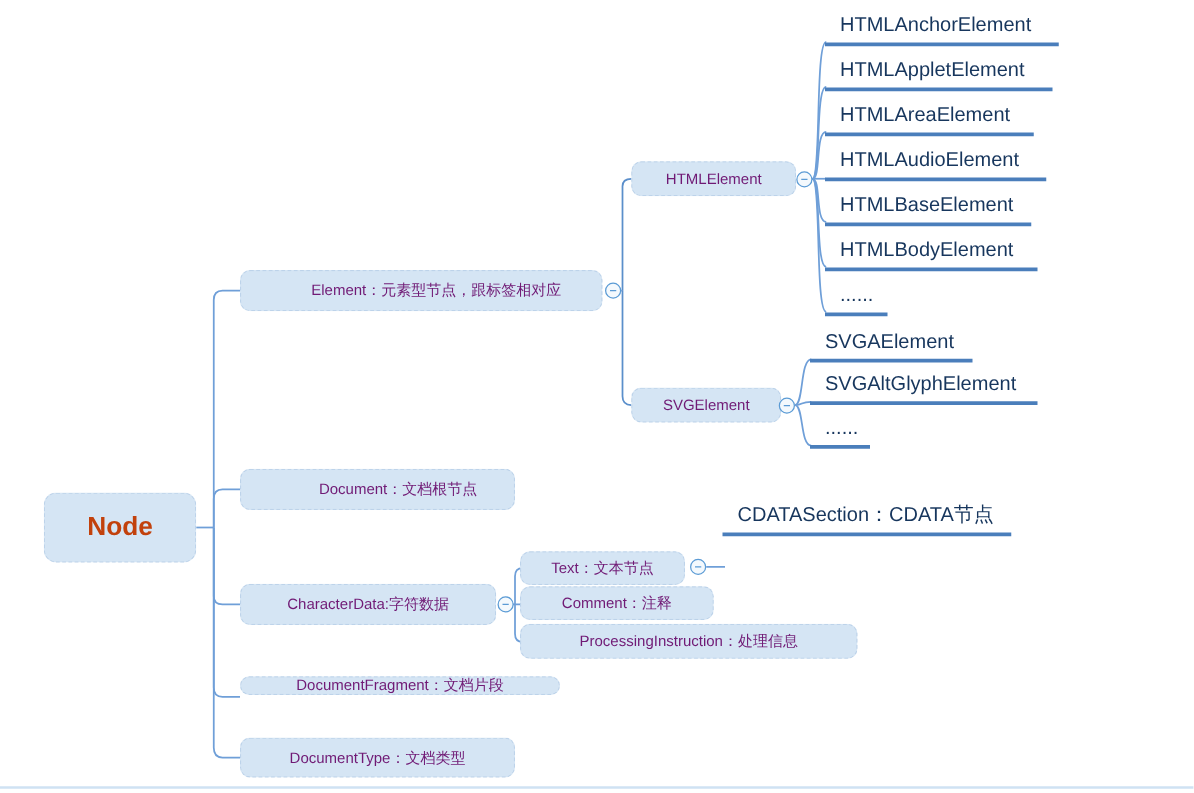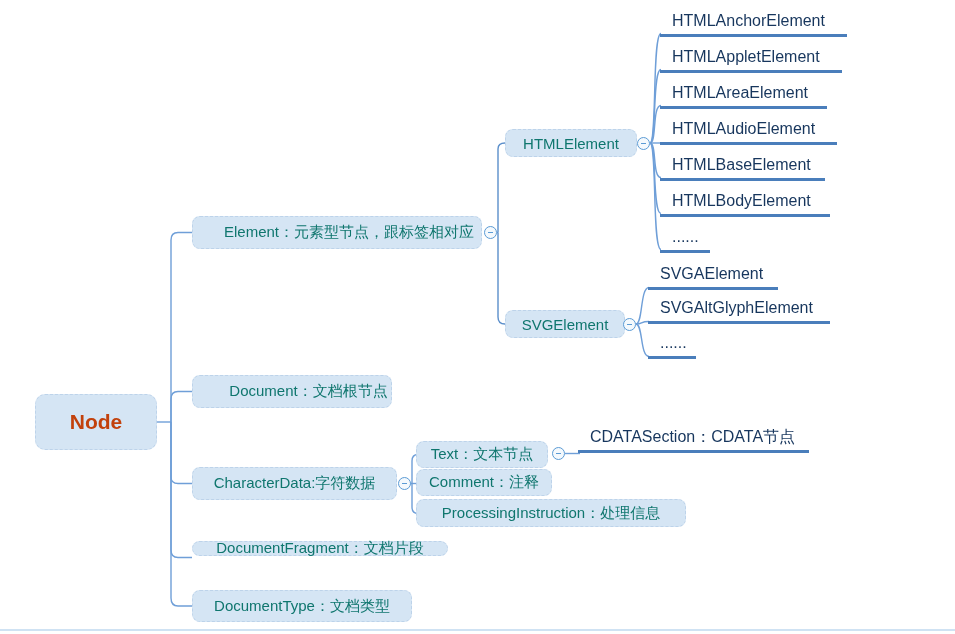--- a/index.html
+++ b/index.html
@@ -18,22 +18,22 @@
     width: 955px; height: 634px;
   }
   .topic {
     position: absolute;
     display: flex;
     align-items: center;
     justify-content: center;
     background: #d5e5f4;
     border: 1px dashed #bdd3ea;
     border-radius: 8px;
-    color: #0f766e;
-    font-size: 15px;
+    color: #701a75;
+    font-size: 12px;
     white-space: nowrap;
     cursor: default;
   }
   .topic.root {
     font-size: 21px;
     font-weight: 600;
     color: #c2410c;
     border-radius: 10px;
   }
   .leaf {
@@ -104,45 +104,45 @@
     <path d="M412,483.5 V461 Q412,454.5 418,454.5"></path>
     <path d="M412,483.5 H417"></path>
     <path d="M412,483.5 V507 Q412,513.5 418,513.5"></path>
 
     <path d="M565,453.5 H580"></path>
   </svg>
 
   <div class="topic root" style="left:35px; top:394px; width:122px; height:56px;">Node</div>
 
   <div class="topic" style="left:192px; top:216px; width:290px; height:33px;padding-left:24px;">Element：元素型节点，跟标签相对应</div>
-  <div class="topic" style="left:192px; top:375px; width:200px; height:33px;padding-left:33px;">Document：文档根节点</div>
+  <div class="topic" style="left:192px; top:375px; width:220px; height:33px;padding-left:33px;">Document：文档根节点</div>
   <div class="topic" style="left:192px; top:467px; width:205px; height:33px;">CharacterData:字符数据</div>
   <div class="topic" style="left:192px; top:541px; width:256px; height:15px;">DocumentFragment：文档片段</div>
   <div class="topic" style="left:192px; top:590px; width:220px; height:32px;">DocumentType：文档类型</div>
 
   <div class="topic" style="left:505px; top:129px; width:132px; height:28px;">HTMLElement</div>
   <div class="topic" style="left:505px; top:310px; width:120px; height:28px;">SVGElement</div>
 
   <div class="leaf" style="left:660px; top:10px;  min-width:187px;">HTMLAnchorElement</div>
   <div class="leaf" style="left:660px; top:46px;  min-width:182px;">HTMLAppletElement</div>
   <div class="leaf" style="left:660px; top:82px;  min-width:167px;">HTMLAreaElement</div>
   <div class="leaf" style="left:660px; top:154px; min-width:165px;">HTMLBaseElement</div>
   <div class="leaf" style="left:660px; top:118px; min-width:177px;">HTMLAudioElement</div>
   <div class="leaf" style="left:660px; top:190px; min-width:170px;">HTMLBodyElement</div>
   <div class="leaf" style="left:660px; top:226px; min-width:50px;">......</div>
 
   <div class="leaf" style="left:648px; top:263px; min-width:130px;">SVGAElement</div>
   <div class="leaf" style="left:648px; top:297px; min-width:182px;">SVGAltGlyphElement</div>
   <div class="leaf" style="left:648px; top:332px; min-width:48px;">......</div>
 
   <div class="topic" style="left:416px; top:441px; width:132px; height:27px;">Text：文本节点</div>
-  <div class="topic" style="left:416px; top:469px; width:136px; height:27px;">Comment：注释</div>
+  <div class="topic" style="left:416px; top:469px; width:155px; height:27px;">Comment：注释</div>
   <div class="topic" style="left:416px; top:499px; width:270px; height:28px;">ProcessingInstruction：处理信息</div>
 
-  <div class="leaf" style="left:578px; top:426px; min-width:231px;">CDATASection：CDATA节点</div>
+  <div class="leaf" style="left:578px; top:402px; min-width:231px;">CDATASection：CDATA节点</div>
 
   <div class="collapse" style="left:484px; top:226px;"></div>
   <div class="collapse" style="left:637px; top:137px;"></div>
   <div class="collapse" style="left:623px; top:318px;"></div>
   <div class="collapse" style="left:398px; top:477px;"></div>
   <div class="collapse" style="left:552px; top:447px;"></div>
 
   <div class="bottom-line"></div>
 
 </div>

